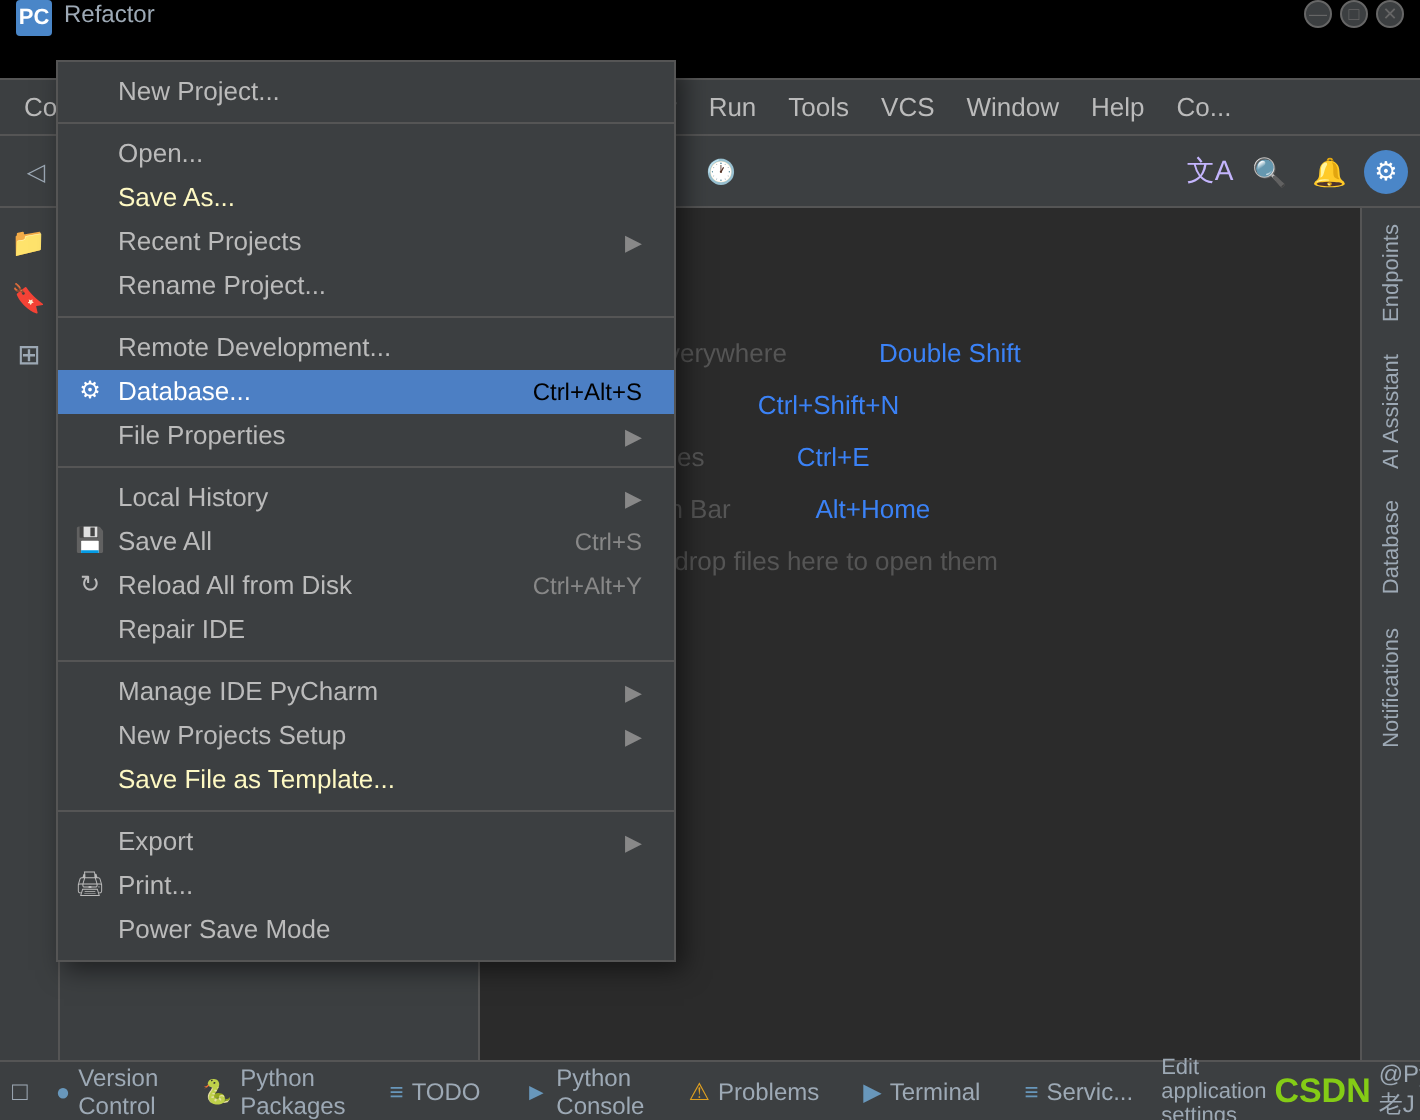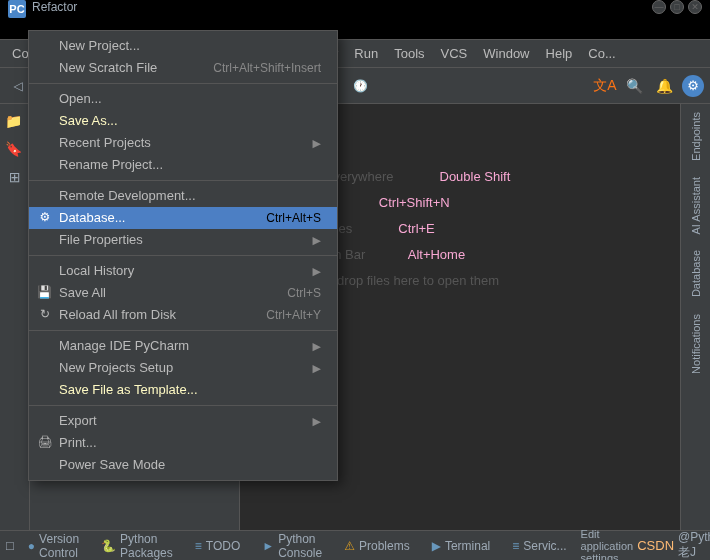--- a/index.html
+++ b/index.html
@@ -184,21 +184,21 @@
       overflow: hidden;
     }
 
     
     #bg-content {
       padding: 60px 40px;
       color: #555;
       line-height: 2;
     }
     .bg-shortcut {
-      color: #f9a8d4;
+      color: #3b82f6;
       padding-left: 28px;
     }
 
     
     #right-sidebar {
       width: 30px;
       background: #3c3f41;
       display: flex;
       flex-direction: column;
       align-items: center;
@@ -246,23 +246,23 @@
     }
     #bottom-right {
       margin-left: auto;
       display: flex;
       align-items: center;
       gap: 4px;
       font-size: 12px;
       color: #9da9b5;
     }
     #csdn-logo {
-      color: #fdba74;
-      font-weight: normal;
-      font-size: 13px;
+      color: #84cc16;
+      font-weight: bold;
+      font-size: 17px;
     }
     #user-tag {
       color: #9da9b5;
       font-size: 12px;
     }
 
     
     #file-menu-dropdown {
       position: absolute;
       top: 30px;
@@ -370,21 +370,21 @@
   </div>
   <div class="toolbar-btn" style="color:#62b543;">▶</div>
   <div class="toolbar-btn" style="color:#6897bb;">🐛</div>
   <div class="toolbar-btn">◑</div>
   <div class="toolbar-btn">⏱</div>
   <div class="toolbar-sep"></div>
   <div class="toolbar-btn">↓</div>
   <div class="toolbar-btn">↑</div>
   <div class="toolbar-btn">🕐</div>
   <div class="toolbar-spacer"></div>
-  <div class="toolbar-right-btn" style="color:#f97316;">文A</div>
+  <div class="toolbar-right-btn" style="color:#c4b5fd;">文A</div>
   <div class="toolbar-right-btn">🔍</div>
   <div class="toolbar-right-btn" style="color:#f0a020;">🔔</div>
   <div class="toolbar-right-btn" style="background:#4a86c8;border-radius:50%;width:22px;height:22px;color:white;font-size:13px;">⚙</div>
 </div>
 
 <div id="main-layout">
 
   <div id="left-sidebar">
     <div class="sidebar-icon" style="color:#6897bb;">📁</div>
     <div class="sidebar-icon">🔖</div>
@@ -465,24 +465,20 @@
     <span id="user-tag">@Python老J</span>
   </div>
 </div>
 
 <div id="file-menu-dropdown">
 
   <div class="menu-group">
     <div class="dd-item">
       <span>New Project...</span>
     </div>
-    <div class="dd-item">
-      <span>New Scratch File</span>
-      <span class="dd-shortcut">Ctrl+Alt+Shift+Insert</span>
-    </div>
   </div>
 
   <div class="menu-group">
     <div class="dd-item">
       <span>Open...</span>
     </div>
     <div class="dd-item disabled">
       <span>Save As...</span>
     </div>
     <div class="dd-item">
@@ -517,20 +513,23 @@
     <div class="dd-item">
       <span class="dd-item-icon">💾</span>
       <span>Save All</span>
       <span class="dd-shortcut">Ctrl+S</span>
     </div>
     <div class="dd-item">
       <span class="dd-item-icon">↻</span>
       <span>Reload All from Disk</span>
       <span class="dd-shortcut">Ctrl+Alt+Y</span>
     </div>
+    <div class="dd-item">
+      <span>Repair IDE</span>
+    </div>
   </div>
 
   <div class="menu-group">
     <div class="dd-item">
       <span>Manage IDE PyCharm</span>
       <span class="dd-arrow">▶</span>
     </div>
     <div class="dd-item">
       <span>New Projects Setup</span>
       <span class="dd-arrow">▶</span>

